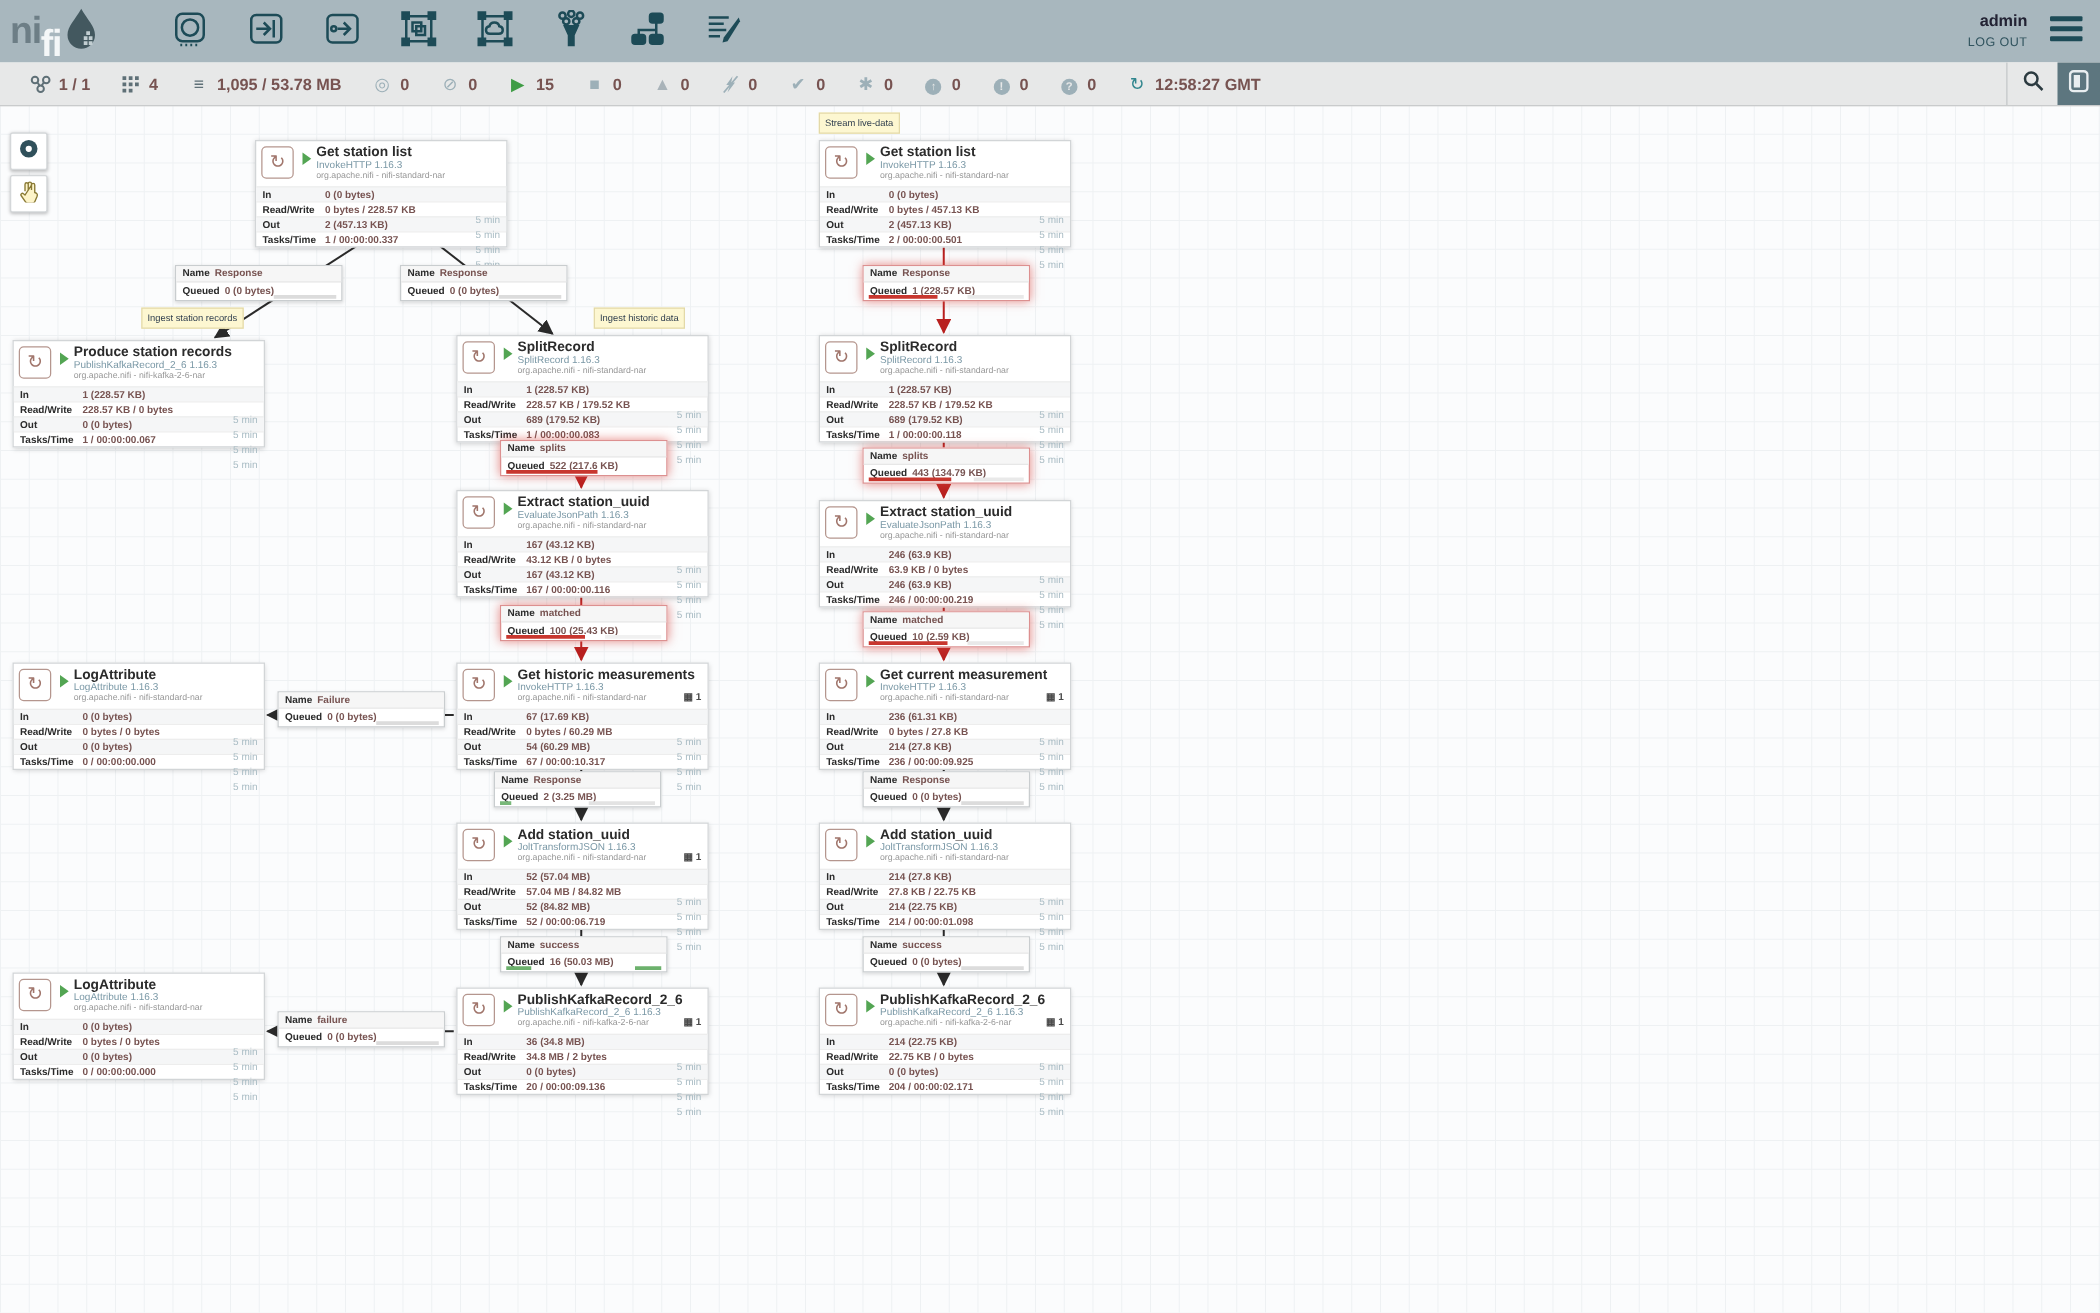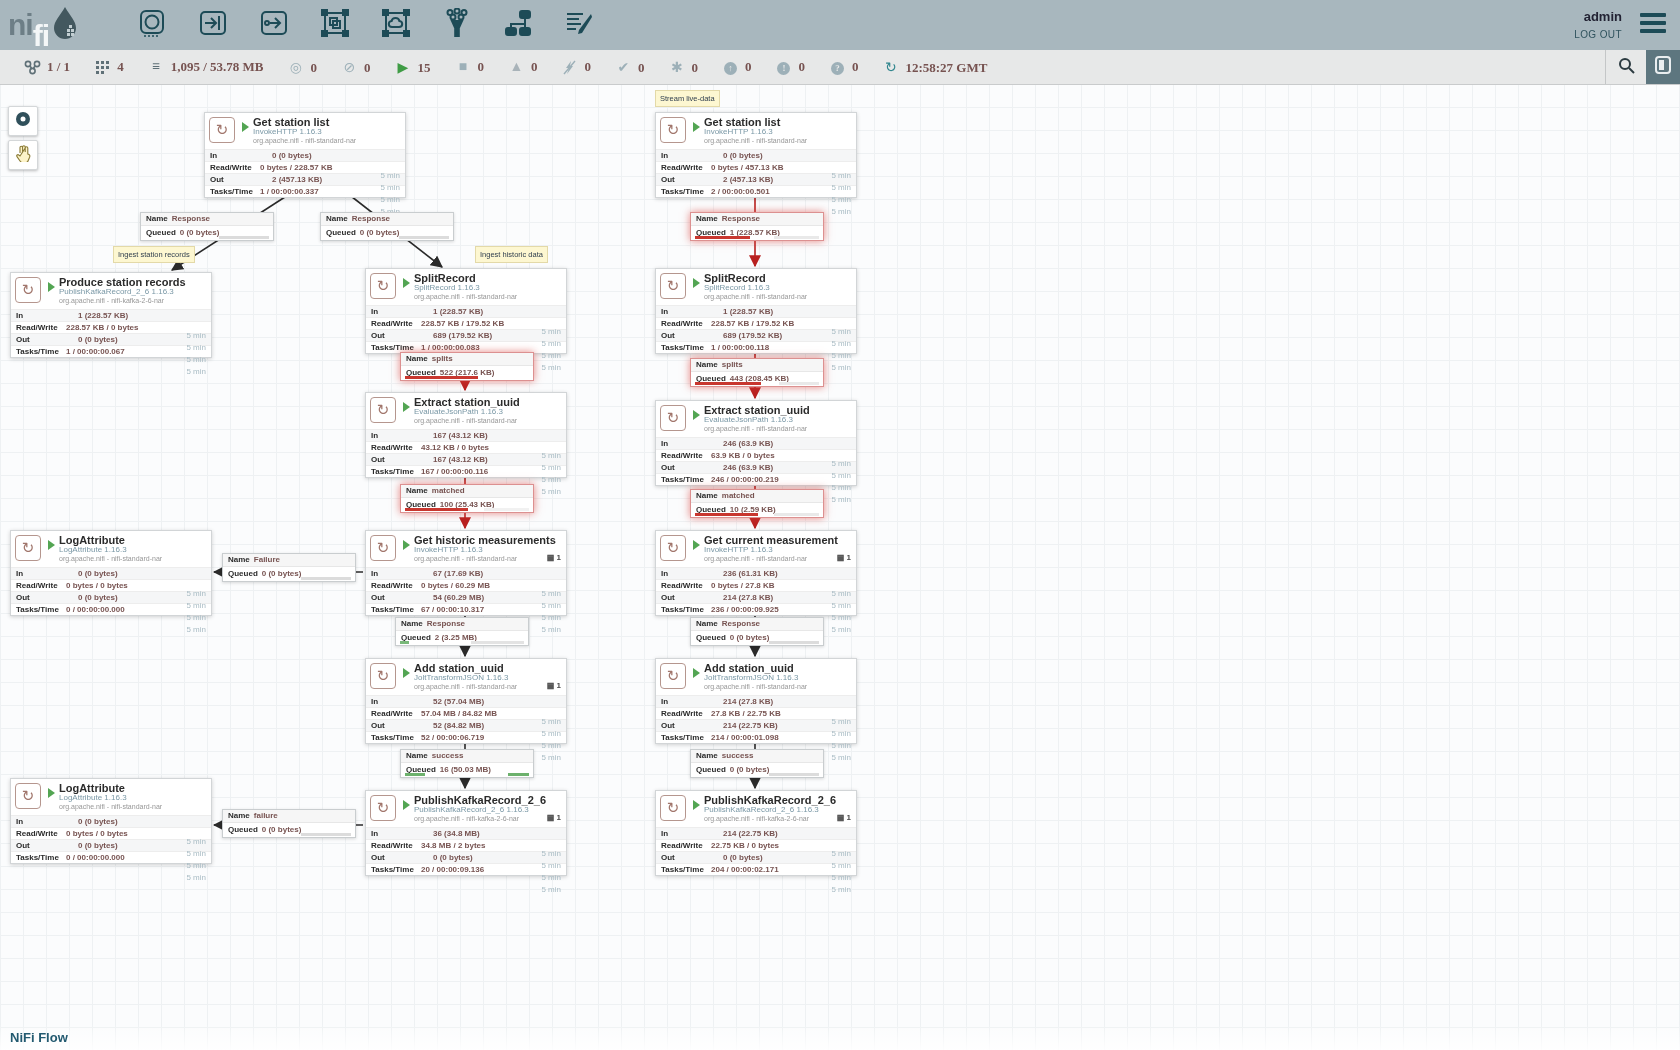--- a/index.html
+++ b/index.html
@@ -14,21 +14,21 @@
   .tool{width:34px;height:34px;display:flex;align-items:center;justify-content:center;cursor:pointer;}
   .tool svg{stroke:#1d4b57;fill:none;stroke-width:2;}
   #header-right{position:absolute;right:58px;top:7px;text-align:right;line-height:1.5;}
   #user-name{font-size:13px;color:#223;font-weight:bold;}
   #logout-link{font-size:10px;color:#30535e;cursor:pointer;letter-spacing:.4px;}
   #global-menu-button{position:absolute;right:14px;top:13px;width:26px;cursor:pointer;}
   #global-menu-button div{height:4px;background:#1d4b57;margin:0 0 4px 0;border-radius:1px;}
   
   #status-bar{position:absolute;left:0;top:50px;right:0;height:34px;background:#e7e8e8;
     border-bottom:1px solid #c9cbcc;z-index:10;display:flex;align-items:center;}
-  .sb-item{display:flex;align-items:flex-end;margin-left:24px;white-space:nowrap;font-family:Liberation Serif, serif;}
+  .sb-item{display:flex;align-items:center;margin-left:24px;white-space:nowrap;}
   .sb-item .ic{font-size:14px;margin-right:6px;color:#5f7077;width:17px;text-align:center;}
   .sb-item .ic svg{display:block;margin:auto;}
   .sb-item .v{font-size:13px;font-weight:bold;color:#775351;} .ic.teal{color:#31868e;}
   .circ{display:inline-block;width:13px;height:13px;border-radius:50%;background:#9db0b8;color:#e7e8e8;
     font-size:9px;line-height:13px;text-align:center;font-weight:bold;}
   #sb-right{position:absolute;right:0;top:0;height:34px;display:flex;align-items:center;}
   #search-button{width:40px;height:34px;border-left:1px solid #c4c6c7;display:flex;align-items:center;
     justify-content:center;cursor:pointer;background:#e7e8e8;}
   #panel-toggle-button{width:34px;height:34px;background:#5d767f;display:flex;align-items:center;
     justify-content:center;cursor:pointer;}
@@ -49,21 +49,21 @@
   .p-icon{flex:0 0 24px;width:24px;height:24px;border:1px solid #b5968e;border-radius:4px;color:#a1766c;
     font-size:15px;line-height:23px;text-align:center;margin-top:1px;}
   .p-run{width:0;height:0;border-left:7px solid #53a553;border-top:5px solid transparent;
     border-bottom:5px solid transparent;margin:6px 4px 0 7px;}
   .p-titles{line-height:1.1;overflow:hidden;}
   .p-name{font-size:11px;font-weight:bold;color:#2b2b2b;white-space:nowrap;}
   .p-type{font-size:8px;color:#7a98a6;}
   .p-bundle{font-size:7px;color:#979797;}
   .p-threads{position:absolute;right:5px;top:22px;font-size:8px;color:#4a4a4a;font-weight:bold;}
   .p-row{display:flex;font-size:8px;height:11px;line-height:11px;padding:0 5px;border-top:1px solid #ededed;}
-  .p-row.alt{background:#f5f6f7;gap:12px;}
+  .p-row.alt{background:#f5f6f7;}
   .p-row .lbl{width:50px;font-weight:bold;color:#2b2b2b;}
   .p-row .val{flex:1;font-weight:bold;color:#775351;white-space:nowrap;}
   .p-row .win{color:#a9bcc4;margin-top:20px;}
   
   .conn{position:absolute;width:132px;background:#fff;border:1px solid #c9cdcf;
     box-shadow:0 1px 3px rgba(0,0,0,.15);z-index:3;font-size:8px;cursor:pointer;}
   .conn.alert{border:1px solid #dc9090;box-shadow:0 0 8px rgba(217,70,65,.65);}
   .c-row1{height:12px;line-height:12px;padding:0 5px;background:#f6f6f6;border-bottom:1px solid #e7e7e7;}
   .c-row2{position:relative;height:14px;line-height:13px;padding:0 5px;}
   .c-lbl{font-weight:bold;color:#2b2b2b;margin-right:4px;}
@@ -837,21 +837,21 @@
     <div class="c-row2"><span class="c-lbl k-q">Queued</span><span class="c-val v-q">1 (228.57 KB)</span><span class="c-bar" style="background: rgb(200, 55, 47); width: 42%; left: 4px;"></span><span class="c-bar" style="background: rgb(233, 233, 233); width: 34%; right: 4px;"></span></div>
   </div>
 
   <div class="conn alert" style="left: 400px; top: 268px;">
     <div class="c-row1"><span class="c-lbl k-name">Name</span><span class="c-val v-name">splits</span></div>
     <div class="c-row2"><span class="c-lbl k-q">Queued</span><span class="c-val v-q">522 (217.6 KB)</span><span class="c-bar" style="background: rgb(200, 55, 47); width: 55%; left: 4px;"></span></div>
   </div>
 
   <div class="conn alert" style="left: 690px; top: 274px;">
     <div class="c-row1"><span class="c-lbl k-name">Name</span><span class="c-val v-name">splits</span></div>
-    <div class="c-row2"><span class="c-lbl k-q">Queued</span><span class="c-val v-q">443 (208.45 KB)</span><span class="c-bar" style="background: rgb(200, 55, 47); width: 50%; left: 4px;"></span><span class="c-bar" style="background: rgb(233, 233, 233); width: 30%; right: 4px;"></span></div>
+    <div class="c-row2"><span class="c-lbl k-q">Queued</span><span class="c-val v-q">443 (134.79 KB)</span><span class="c-bar" style="background: rgb(200, 55, 47); width: 50%; left: 4px;"></span><span class="c-bar" style="background: rgb(233, 233, 233); width: 30%; right: 4px;"></span></div>
   </div>
 
   <div class="conn alert" style="left: 400px; top: 400px;">
     <div class="c-row1"><span class="c-lbl k-name">Name</span><span class="c-val v-name">matched</span></div>
     <div class="c-row2"><span class="c-lbl k-q">Queued</span><span class="c-val v-q">100 (25.43 KB)</span><span class="c-bar" style="background: rgb(200, 55, 47); width: 48%; left: 4px;"></span><span class="c-bar" style="background: rgb(241, 241, 241); width: 34%; right: 4px;"></span></div>
   </div>
 
   <div class="conn alert" style="left: 690px; top: 405px;">
     <div class="c-row1"><span class="c-lbl k-name">Name</span><span class="c-val v-name">matched</span></div>
     <div class="c-row2"><span class="c-lbl k-q">Queued</span><span class="c-val v-q">10 (2.59 KB)</span><span class="c-bar" style="background: rgb(200, 55, 47); width: 48%; left: 4px;"></span><span class="c-bar" style="background: rgb(233, 233, 233); width: 34%; right: 4px;"></span></div>
@@ -880,16 +880,13 @@
   <div class="conn" style="left: 690px; top: 665px;">
     <div class="c-row1"><span class="c-lbl k-name">Name</span><span class="c-val v-name">success</span></div>
     <div class="c-row2"><span class="c-lbl k-q">Queued</span><span class="c-val v-q">0 (0 bytes)</span><span class="c-bar" style="background: rgb(220, 220, 220); width: 38%; right: 4px;"></span></div>
   </div>
 
   <div class="conn" style="left: 222px; top: 725px;">
     <div class="c-row1"><span class="c-lbl k-name">Name</span><span class="c-val v-name">failure</span></div>
     <div class="c-row2"><span class="c-lbl k-q">Queued</span><span class="c-val v-q">0 (0 bytes)</span><span class="c-bar" style="background: rgb(220, 220, 220); width: 38%; right: 4px;"></span></div>
   </div>
 </div>
-  <div id="footer">
-    <span id="breadcrumb">NiFi Flow</span>
-  </div>
 </div>
 
 </body></html>

